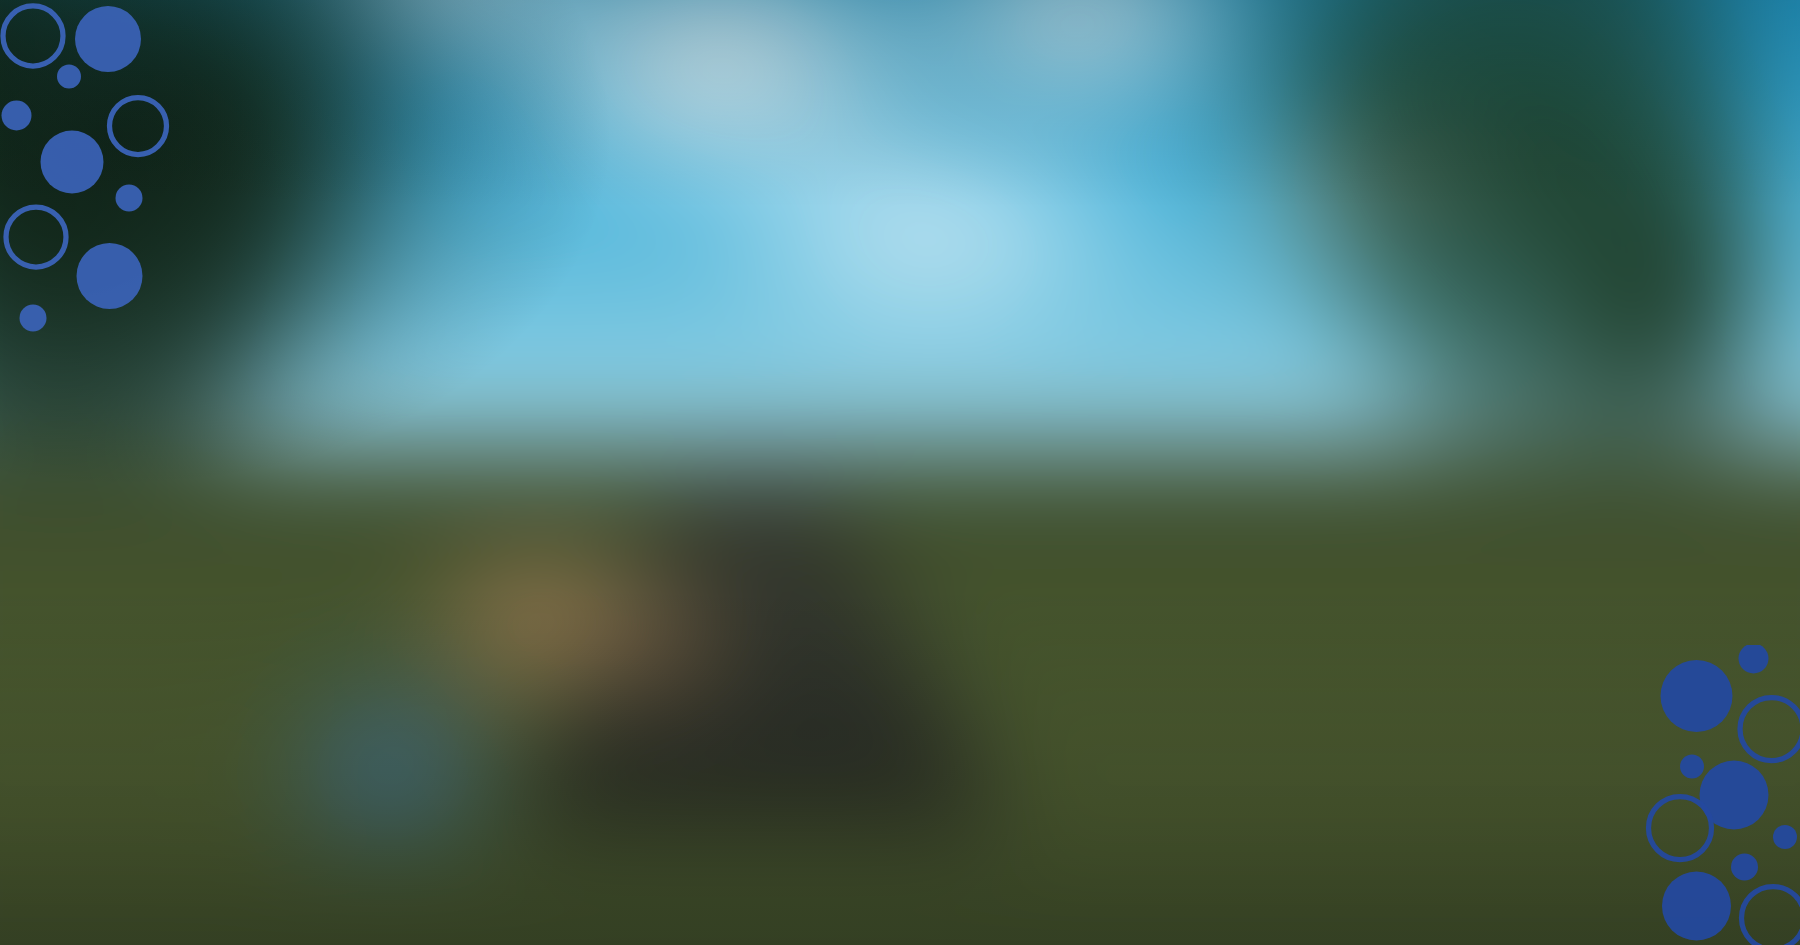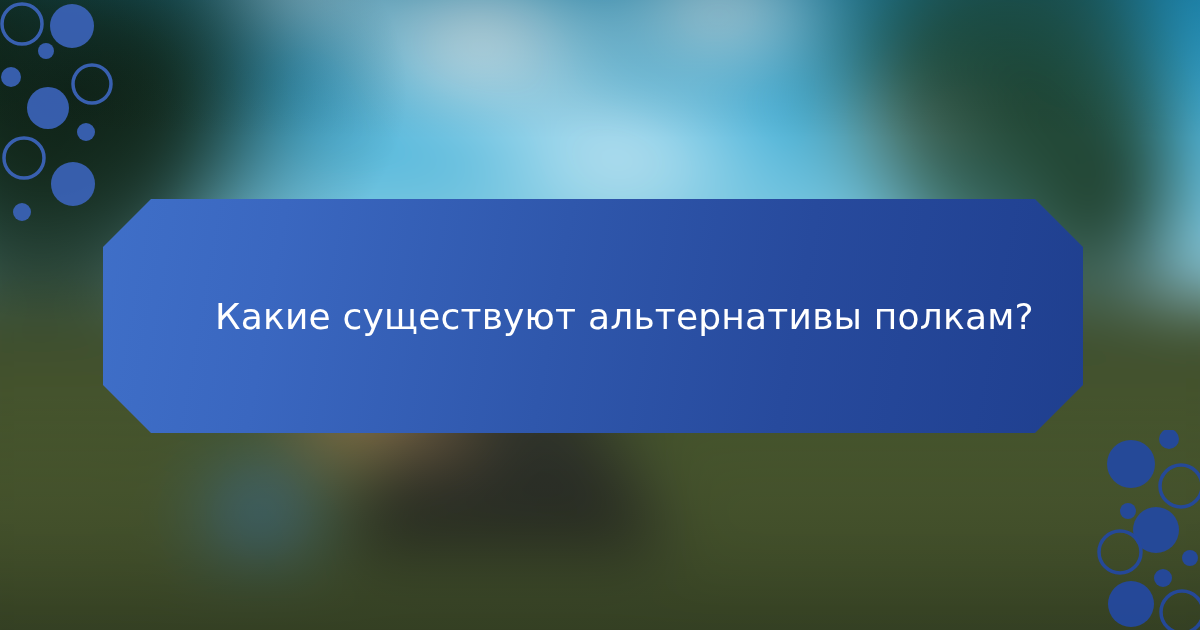--- a/index.html
+++ b/index.html
@@ -166,17 +166,14 @@
         <circle cx="41" cy="174" r="23"></circle>
       </g>
       <g fill="none" stroke="#24499e" stroke-opacity="0.95" stroke-width="3.5">
         <circle cx="91" cy="56" r="21"></circle>
         <circle cx="30" cy="122" r="21"></circle>
         <circle cx="92" cy="182" r="21"></circle>
       </g>
     </svg>
   </div>
 
-  <div class="banner">
-    <h1 class="banner-title">Какие существуют альтернативы полкам?</h1>
-  </div>
 
 </div>
 
 </body></html>

